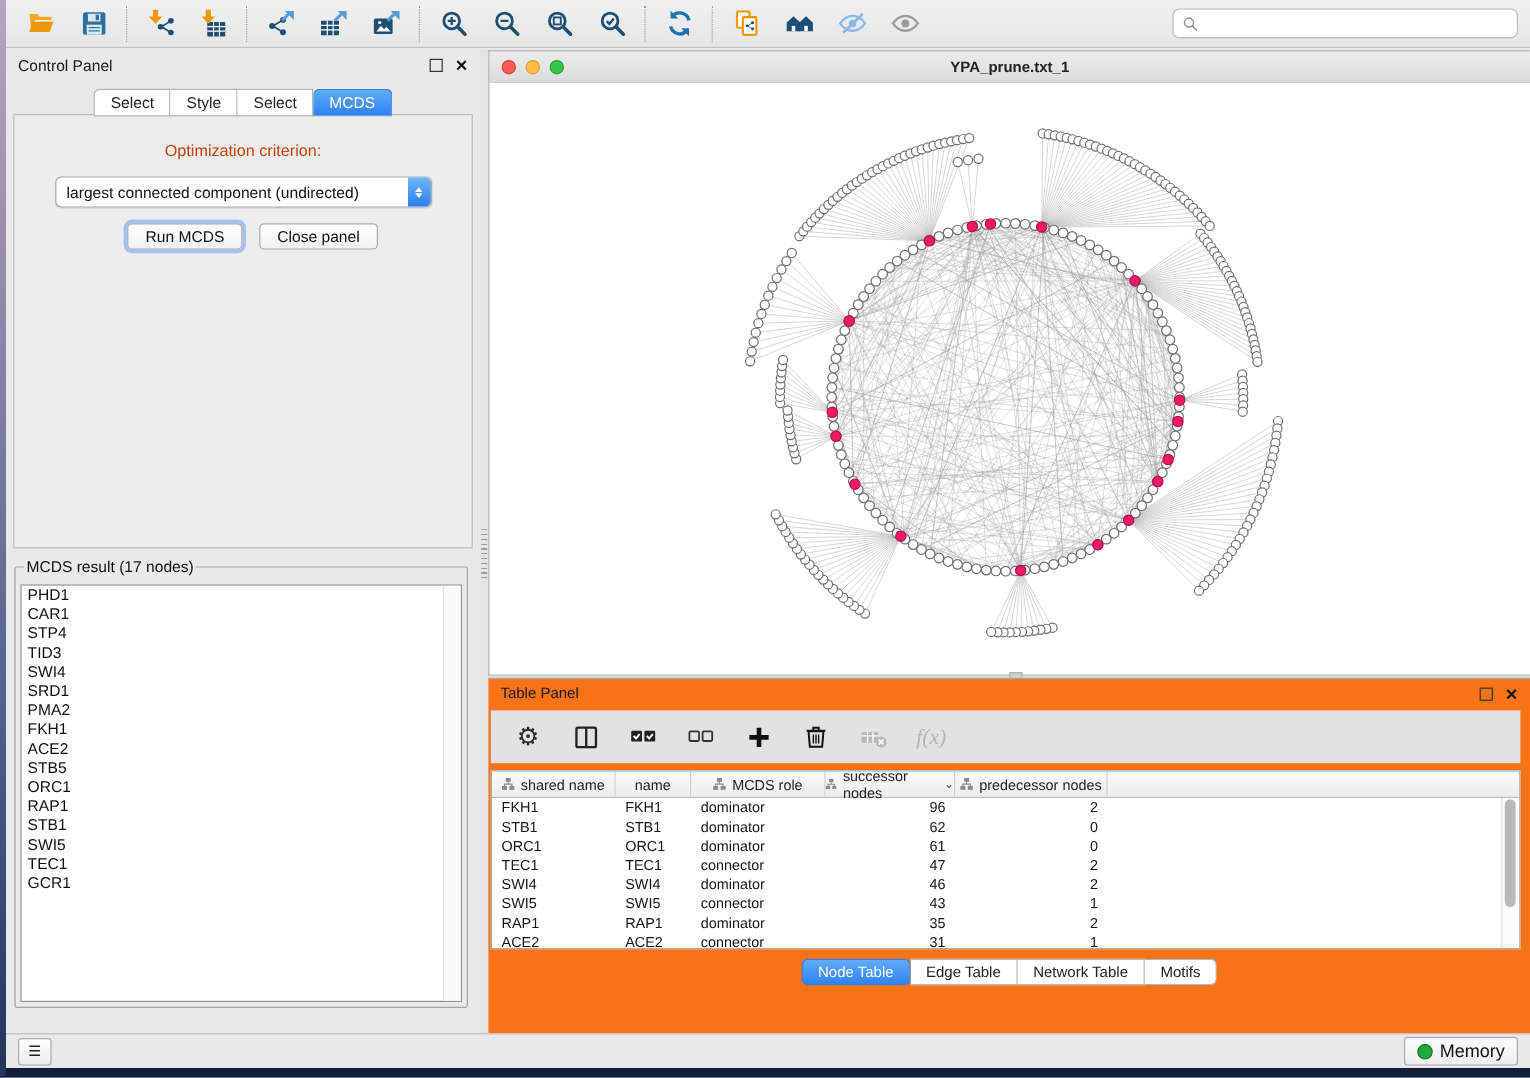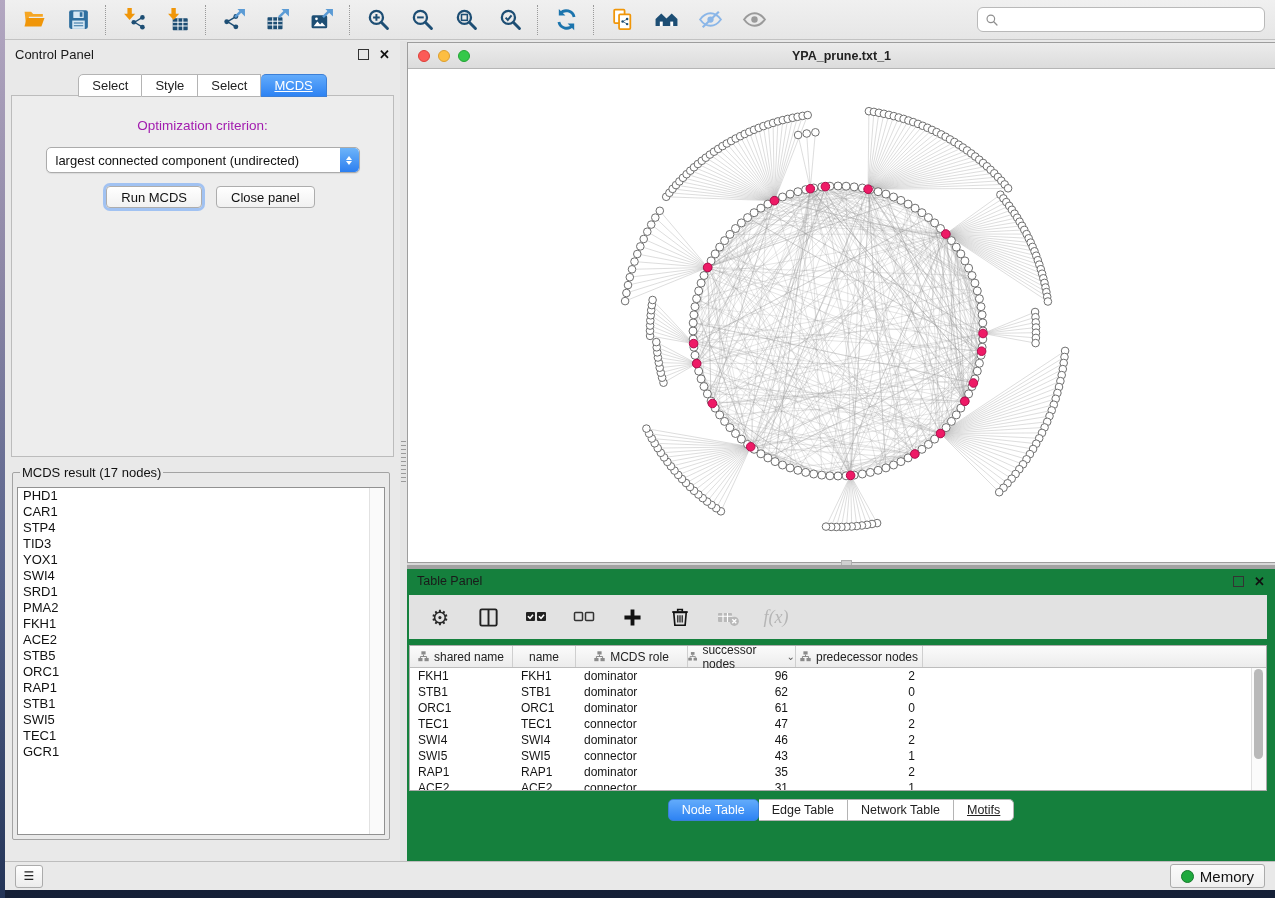--- a/index.html
+++ b/index.html
@@ -33,26 +33,26 @@
   
   .control-panel{width:396px;height:100%;position:relative;background:#e9e9e9;}
   .panel-header{height:26px;display:flex;align-items:center;padding:0 10px;font-size:13px;color:#1a1a1a;justify-content:flex-end;}
   .panel-header .ph-title{flex:1;}
   .win-float{width:9px;height:9px;border:1.5px solid #333;margin-right:10px;display:inline-block;}
   .win-close{font-size:13px;font-weight:bold;color:#111;line-height:9px;}
   .seg-tabs{position:absolute;left:0;right:0;display:flex;justify-content:center;z-index:3;}
   .seg-tab{height:21px;line-height:21px;padding:0 13px;font-size:13px;background:#fff;
     border:1px solid #b4b4b4;border-left:none;color:#222;cursor:default;}
   .seg-tab:first-child{border-left:1px solid #b4b4b4;border-radius:5px 0 0 0;}
-  .seg-tab:last-child{border-radius:0 5px 0 0;text-decoration:underline;}
+  .seg-tab:last-child{border-radius:0 5px 0 0;}
   .seg-tab.active{background:linear-gradient(180deg,#62abfb,#2e83f3);color:#fff;border-color:#3c7fd6;border-radius:5px 5px 0 0;}
   .cp-tabs{top:33px;}
   .cp-box{position:absolute;left:6px;right:6px;top:54px;height:360px;background:#ededed;
     border:1px solid #bcbcbc;}
-  .crit-label{margin-top:22px;text-align:center;font-size:13.5px;color:#a21caf;}
+  .crit-label{margin-top:22px;text-align:center;font-size:13.5px;color:#c2410c;}
   .mac-select{margin:14px auto 0;width:312px;height:24px;background:#fff;border:1px solid #ababab;
     border-radius:5px;display:flex;align-items:center;position:relative;box-shadow:0 1px 1px rgba(0,0,0,.08);}
   .mac-select .sel-text{flex:1;font-size:13px;padding-left:9px;color:#111;white-space:nowrap;overflow:hidden;}
   .mac-select .stepper{width:19px;height:24px;border-radius:0 4.5px 4.5px 0;
     background:linear-gradient(180deg,#6db4f9,#2d7ff0);display:flex;flex-direction:column;
     align-items:center;justify-content:center;gap:1px;}
   .stepper i{width:0;height:0;border-left:3.5px solid transparent;border-right:3.5px solid transparent;display:block;}
   .stepper .up{border-bottom:4.5px solid #fff;}
   .stepper .dn{border-top:4.5px solid #fff;}
   .btn-row{margin-top:13px;display:flex;justify-content:center;gap:14px;}
@@ -82,21 +82,21 @@
   .tl{width:12px;height:12px;border-radius:50%;box-sizing:border-box;}
   .tl.red{background:#fc5b57;border:1px solid #dd3f38;}
   .tl.yellow{background:#fdbe41;border:1px solid #dd9f2e;}
   .tl.green{background:#34c84a;border:1px solid #23a434;}
   .net-title{position:absolute;left:0;right:0;text-align:center;font-size:12.5px;font-weight:bold;color:#222;}
   .net-canvas{flex:1;position:relative;background:#fff;overflow:hidden;}
   .h-split{height:2px;background:#d8d8d8;position:relative;}
   .h-split .handle{position:absolute;left:50%;top:-3px;width:9px;height:8px;background:#cfcfcf;border:1px solid #b0b0b0;}
 
   
-  .table-panel{flex:1;background:#15803d;position:relative;border-top:4px solid #a3a3a3;}
+  .table-panel{flex:1;background:#f97316;position:relative;border-top:1px solid #a3a3a3;}
   .tp-header{height:24px;display:flex;align-items:center;padding:0 10px;font-size:12.5px;color:#1a1a1a;}
   .tp-header .ph-title{flex:1;}
   .tp-toolbar{margin:2px 8px 0 2px;height:44px;background:#e2e2e2;display:flex;align-items:center;
     gap:22px;padding-left:18px;}
   .tp-icon{display:flex;align-items:center;justify-content:center;width:26px;height:26px;}
   .gear-glyph{font-size:21px;color:#2a2a2a;line-height:1;}
   .fx-glyph{font-family:Liberation Serif, serif;font-style:italic;font-size:18px;color:#b5b5b5;}
   .data-table{position:absolute;left:2px;right:8px;top:76px;bottom:70px;background:#fff;
     border:1px solid #ababab;overflow:hidden;}
   .dt-header{display:flex;height:21px;background:linear-gradient(180deg,#fbfbfb,#ececec);
@@ -334,21 +334,20 @@
         </div>
       </div>
       <fieldset class="mcds-result">
         <legend>MCDS result (17 nodes)</legend>
         <div class="mcds-list" id="mcds-list">
           <div class="track"></div>
         <div class="mcds-item">PHD1</div>
             <div class="mcds-item">CAR1</div>
             <div class="mcds-item">STP4</div>
             <div class="mcds-item">TID3</div>
-            <div class="mcds-item">YOX1</div>
             <div class="mcds-item">SWI4</div>
             <div class="mcds-item">SRD1</div>
             <div class="mcds-item">PMA2</div>
             <div class="mcds-item">FKH1</div>
             <div class="mcds-item">ACE2</div>
             <div class="mcds-item">STB5</div>
             <div class="mcds-item">ORC1</div>
             <div class="mcds-item">RAP1</div>
             <div class="mcds-item">STB1</div>
             <div class="mcds-item">SWI5</div>

